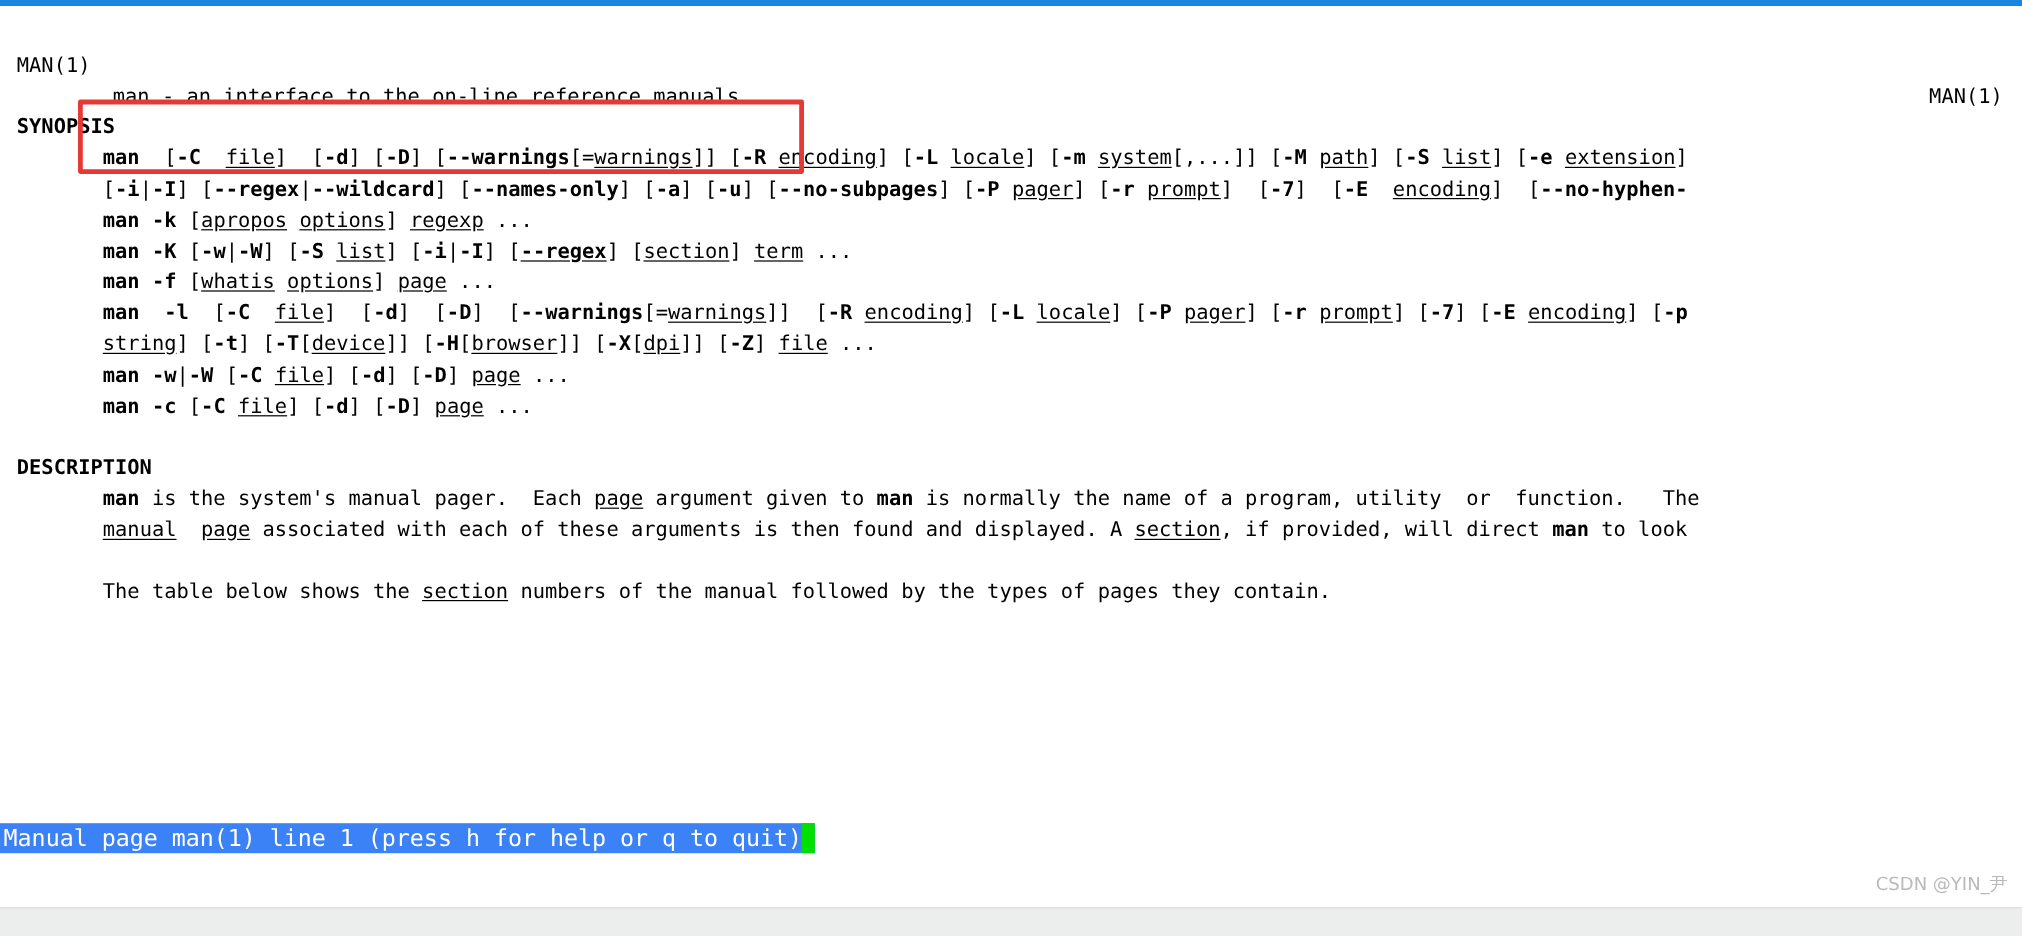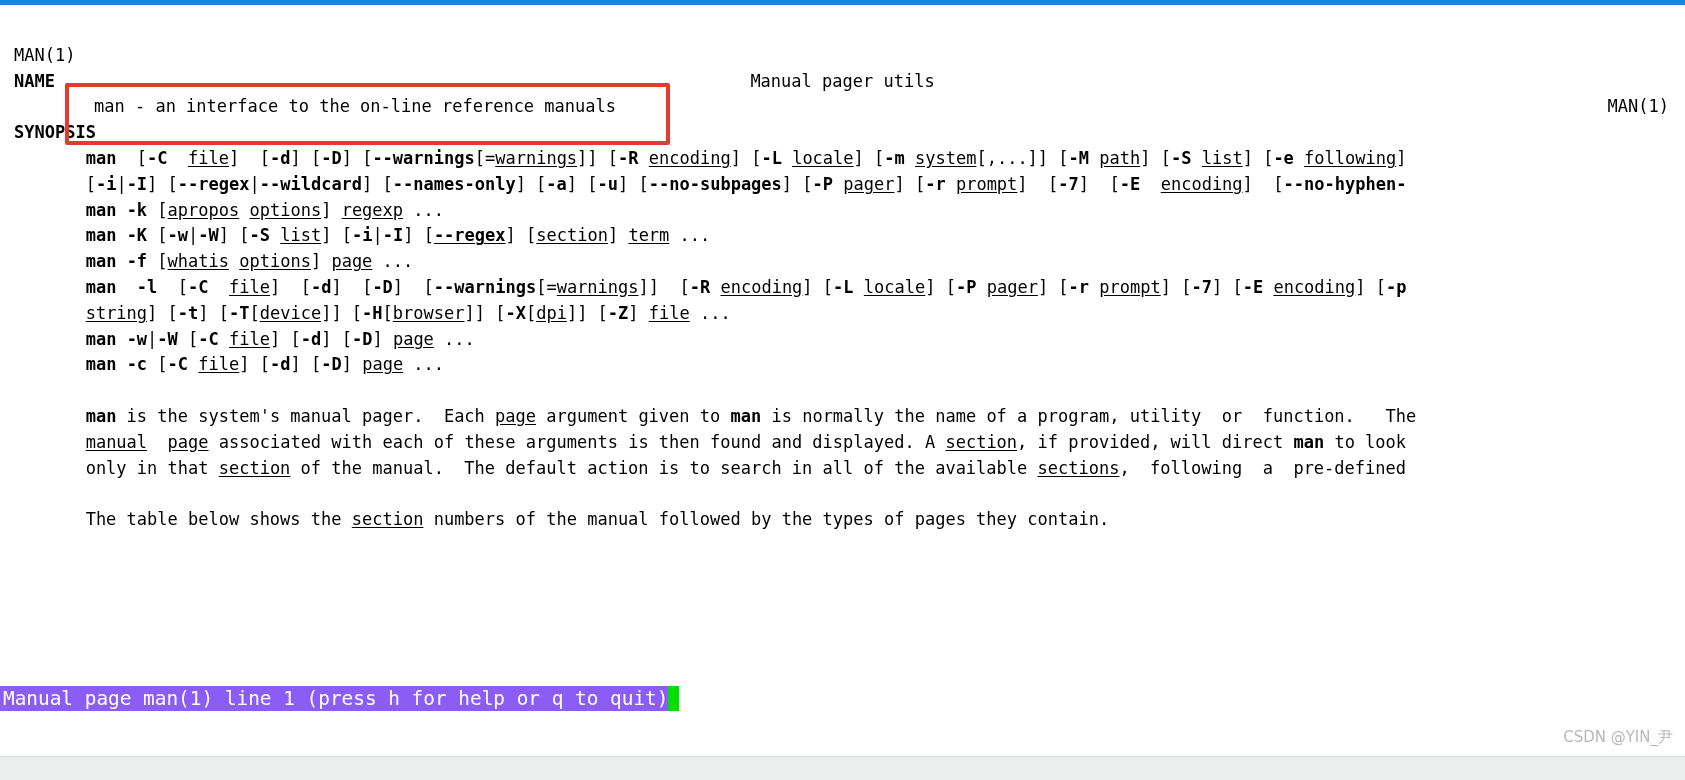--- a/index.html
+++ b/index.html
@@ -77,21 +77,21 @@
     pointer-events: none;
     background: transparent;
   }
 
   
   #status-bar {
     position: absolute;
     left: 0;
     top: 686px;
     height: 25px;
-    background: #8b5cf6;
+    background: #3b82f6;
     color: #ffffff;
     font-family: "DejaVu Sans Mono", "Liberation Mono", monospace;
     font-size: 19.4px;
     line-height: 25px;
     white-space: pre;
     padding-left: 3px;
     display: flex;
     align-items: flex-end;
   }
   #status-cursor {
@@ -132,47 +132,45 @@
 </style>
 </head>
 <body>
 
 <div id="top-bar"></div>
 
 <div id="man-page">
 
   <div class="man-hdr">
     <span class="hdr-left">MAN(1)</span>
-    <span class="hdr-center">Manual pager utils</span>
     <span class="hdr-right">MAN(1)</span>
   </div>
 
   <div class="man-line blank"> </div>
 
-  <div class="man-line sec-head">NAME</div>
   <div class="man-line"><span style="padding-left:80px">man - an interface to the on-line reference manuals</span></div>
 
   <div class="man-line sec-head">SYNOPSIS</div>
 
-  <div class="man-line">       <b>man</b>  [<b>-C</b>  <u>file</u>]  [<b>-d</b>] [<b>-D</b>] [<b>--warnings</b>[=<u>warnings</u>]] [<b>-R</b> <u>encoding</u>] [<b>-L</b> <u>locale</u>] [<b>-m</b> <u>system</u>[,...]] [<b>-M</b> <u>path</u>] [<b>-S</b> <u>list</u>] [<b>-e</b> <u>following</u>]</div>
+  <div class="man-line">       <b>man</b>  [<b>-C</b>  <u>file</u>]  [<b>-d</b>] [<b>-D</b>] [<b>--warnings</b>[=<u>warnings</u>]] [<b>-R</b> <u>encoding</u>] [<b>-L</b> <u>locale</u>] [<b>-m</b> <u>system</u>[,...]] [<b>-M</b> <u>path</u>] [<b>-S</b> <u>list</u>] [<b>-e</b> <u>extension</u>]</div>
   <div class="man-line">       [<b>-i</b>|<b>-I</b>] [<b>--regex</b>|<b>--wildcard</b>] [<b>--names-only</b>] [<b>-a</b>] [<b>-u</b>] [<b>--no-subpages</b>] [<b>-P</b> <u>pager</u>] [<b>-r</b> <u>prompt</u>]  [<b>-7</b>]  [<b>-E</b>  <u>encoding</u>]  [<b>--no-hyphen-</b></div>
   <div class="man-line">       <b>man</b> <b>-k</b> [<u>apropos</u> <u>options</u>] <u>regexp</u> ...</div>
   <div class="man-line">       <b>man</b> <b>-K</b> [<b>-w</b>|<b>-W</b>] [<b>-S</b> <u>list</u>] [<b>-i</b>|<b>-I</b>] [<u><b>--regex</b></u>] [<u>section</u>] <u>term</u> ...</div>
   <div class="man-line">       <b>man</b> <b>-f</b> [<u>whatis</u> <u>options</u>] <u>page</u> ...</div>
   <div class="man-line">       <b>man</b>  <b>-l</b>  [<b>-C</b>  <u>file</u>]  [<b>-d</b>]  [<b>-D</b>]  [<b>--warnings</b>[=<u>warnings</u>]]  [<b>-R</b> <u>encoding</u>] [<b>-L</b> <u>locale</u>] [<b>-P</b> <u>pager</u>] [<b>-r</b> <u>prompt</u>] [<b>-7</b>] [<b>-E</b> <u>encoding</u>] [<b>-p</b></div>
   <div class="man-line">       <u>string</u>] [<b>-t</b>] [<b>-T</b>[<u>device</u>]] [<b>-H</b>[<u>browser</u>]] [<b>-X</b>[<u>dpi</u>]] [<b>-Z</b>] <u>file</u> ...</div>
   <div class="man-line">       <b>man</b> <b>-w</b>|<b>-W</b> [<b>-C</b> <u>file</u>] [<b>-d</b>] [<b>-D</b>] <u>page</u> ...</div>
   <div class="man-line">       <b>man</b> <b>-c</b> [<b>-C</b> <u>file</u>] [<b>-d</b>] [<b>-D</b>] <u>page</u> ...</div>
 
   <div class="man-line blank"> </div>
 
+  <div class="man-line sec-head">DESCRIPTION</div>
 
   <div class="man-line">       <b>man</b> is the system's manual pager.  Each <u>page</u> argument given to <b>man</b> is normally the name of a program, utility  or  function.   The</div>
   <div class="man-line">       <u>manual</u>  <u>page</u> associated with each of these arguments is then found and displayed. A <u>section</u>, if provided, will direct <b>man</b> to look</div>
-  <div class="man-line">       only in that <u>section</u> of the manual.  The default action is to search in all of the available <u>sections</u>,  following  a  pre-defined</div>
 
   <div class="man-line blank"> </div>
 
   <div class="man-line">       The table below shows the <u>section</u> numbers of the manual followed by the types of pages they contain.</div>
 
 </div>
 
 <div id="name-highlight"></div>
 
 <div id="status-bar">

